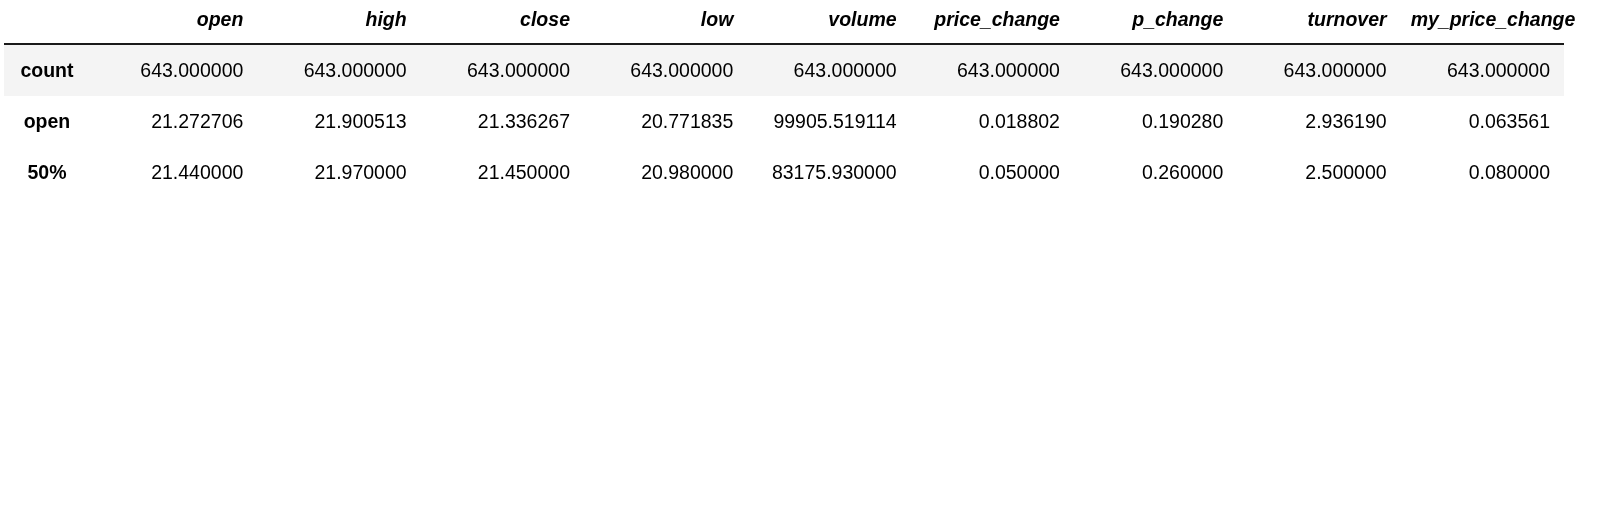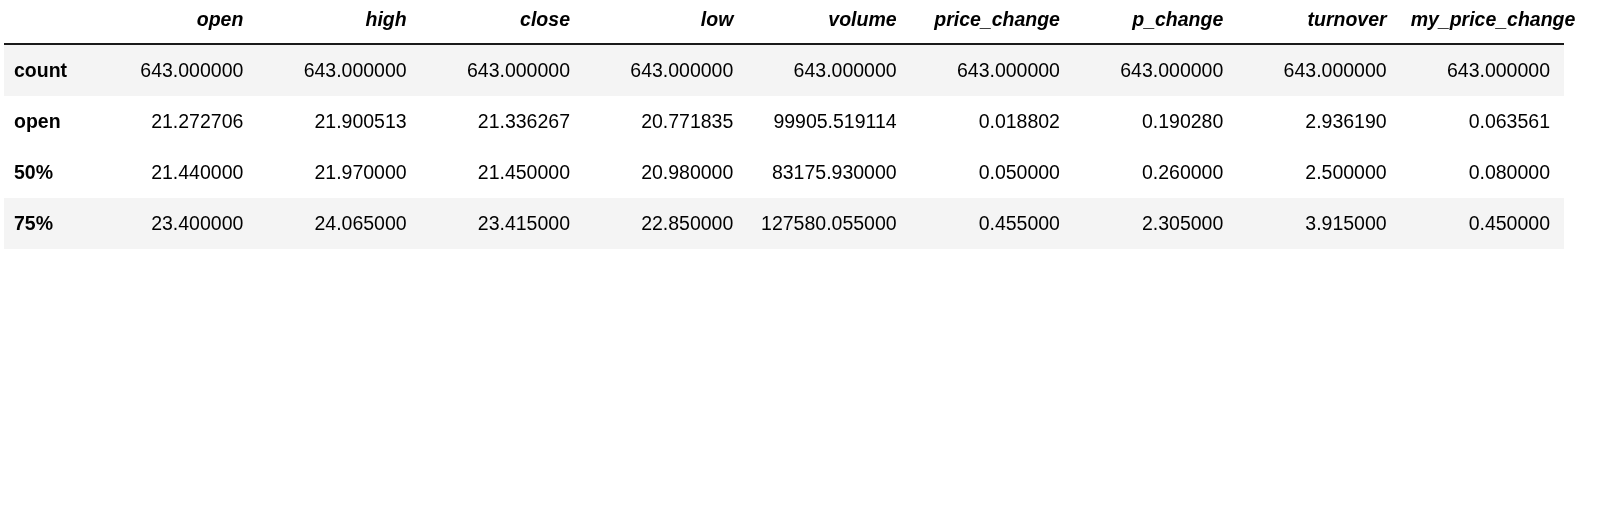--- a/index.html
+++ b/index.html
@@ -32,21 +32,21 @@
     font-weight: bold;
     padding: 8px 14px 12px 10px;
     vertical-align: bottom;
     white-space: nowrap;
     font-style: italic;
   }
   table.describe thead th.corner {
     border-bottom: 2px solid #1a1a1a;
   }
   table.describe tbody th {
-    text-align: left;
+    text-align: center;
     font-weight: bold;
     padding: 14px 14px 14px 10px;
     white-space: nowrap;
   }
   table.describe tbody td {
     text-align: right;
     padding: 14px 14px 14px 10px;
     white-space: nowrap;
     font-weight: normal;
   }
@@ -125,27 +125,15 @@
         <td>21.440000</td>
         <td>21.970000</td>
         <td>21.450000</td>
         <td>20.980000</td>
         <td>83175.930000</td>
         <td>0.050000</td>
         <td>0.260000</td>
         <td>2.500000</td>
         <td>0.080000</td>
       </tr>
-      <tr class="odd">
-        <th>75%</th>
-        <td>23.400000</td>
-        <td>24.065000</td>
-        <td>23.415000</td>
-        <td>22.850000</td>
-        <td>127580.055000</td>
-        <td>0.455000</td>
-        <td>2.305000</td>
-        <td>3.915000</td>
-        <td>0.450000</td>
-      </tr>
     </tbody>
   </table>
 </div>
 
 </body></html>

